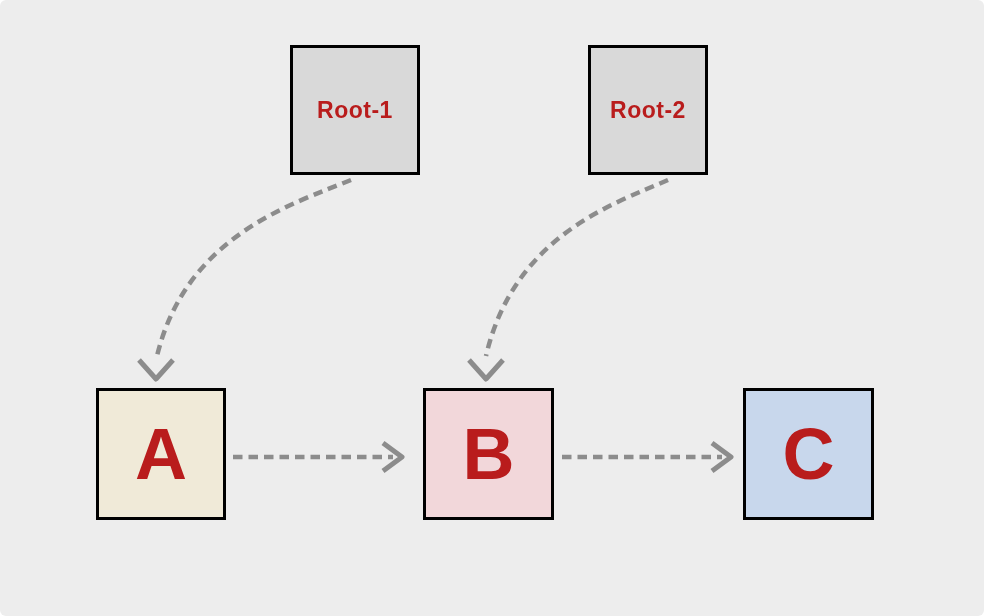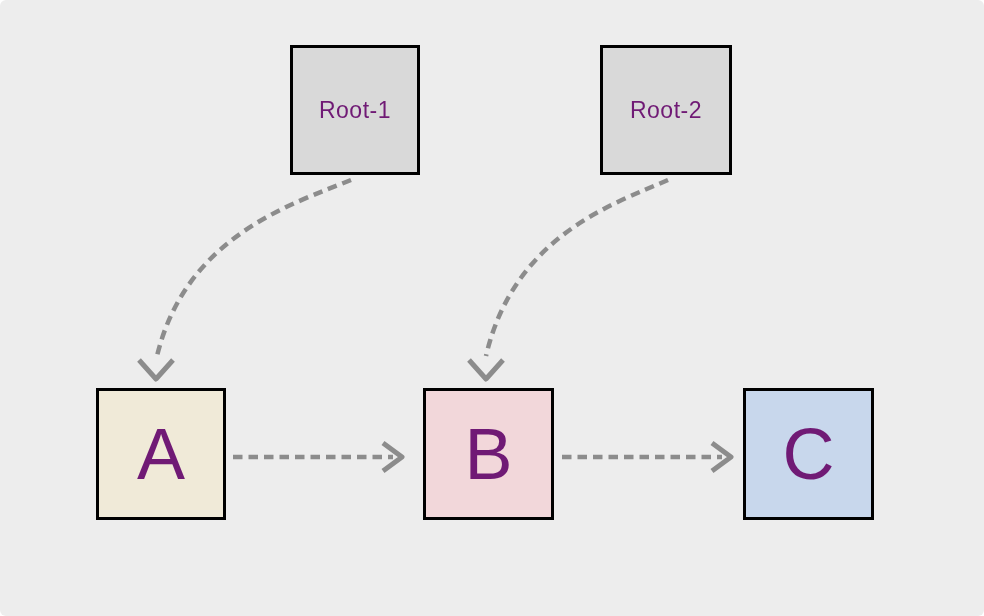--- a/index.html
+++ b/index.html
@@ -29,35 +29,35 @@
   }
   .node {
     position: absolute;
     box-sizing: border-box;
     border: 3px solid #000000;
     display: flex;
     align-items: center;
     justify-content: center;
   }
   .node__label {
-    color: #701a75;
-    font-weight: normal;
+    color: #b91c1c;
+    font-weight: bold;
     line-height: 1;
     user-select: none;
   }
   .node--root .node__label {
     font-size: 23px;
     letter-spacing: 0.5px;
   }
   .node--leaf .node__label {
     font-size: 72px;
   }
   
   #node-root-1 { left: 290px; top: 45px;  width: 130px; height: 130px; }
-  #node-root-2 { left: 600px; top: 45px;  width: 132px; height: 130px; }
+  #node-root-2 { left: 588px; top: 45px;  width: 120px; height: 130px; }
   #node-a      { left: 96px;  top: 388px; width: 130px; height: 132px; }
   #node-b      { left: 423px; top: 388px; width: 131px; height: 132px; }
   #node-c      { left: 743px; top: 388px; width: 131px; height: 132px; }
 
   .edge-dashed {
     fill: none;
     stroke-width: 4.5;
     stroke-dasharray: 9.5 6;
   }
   .edge-arrowhead {

